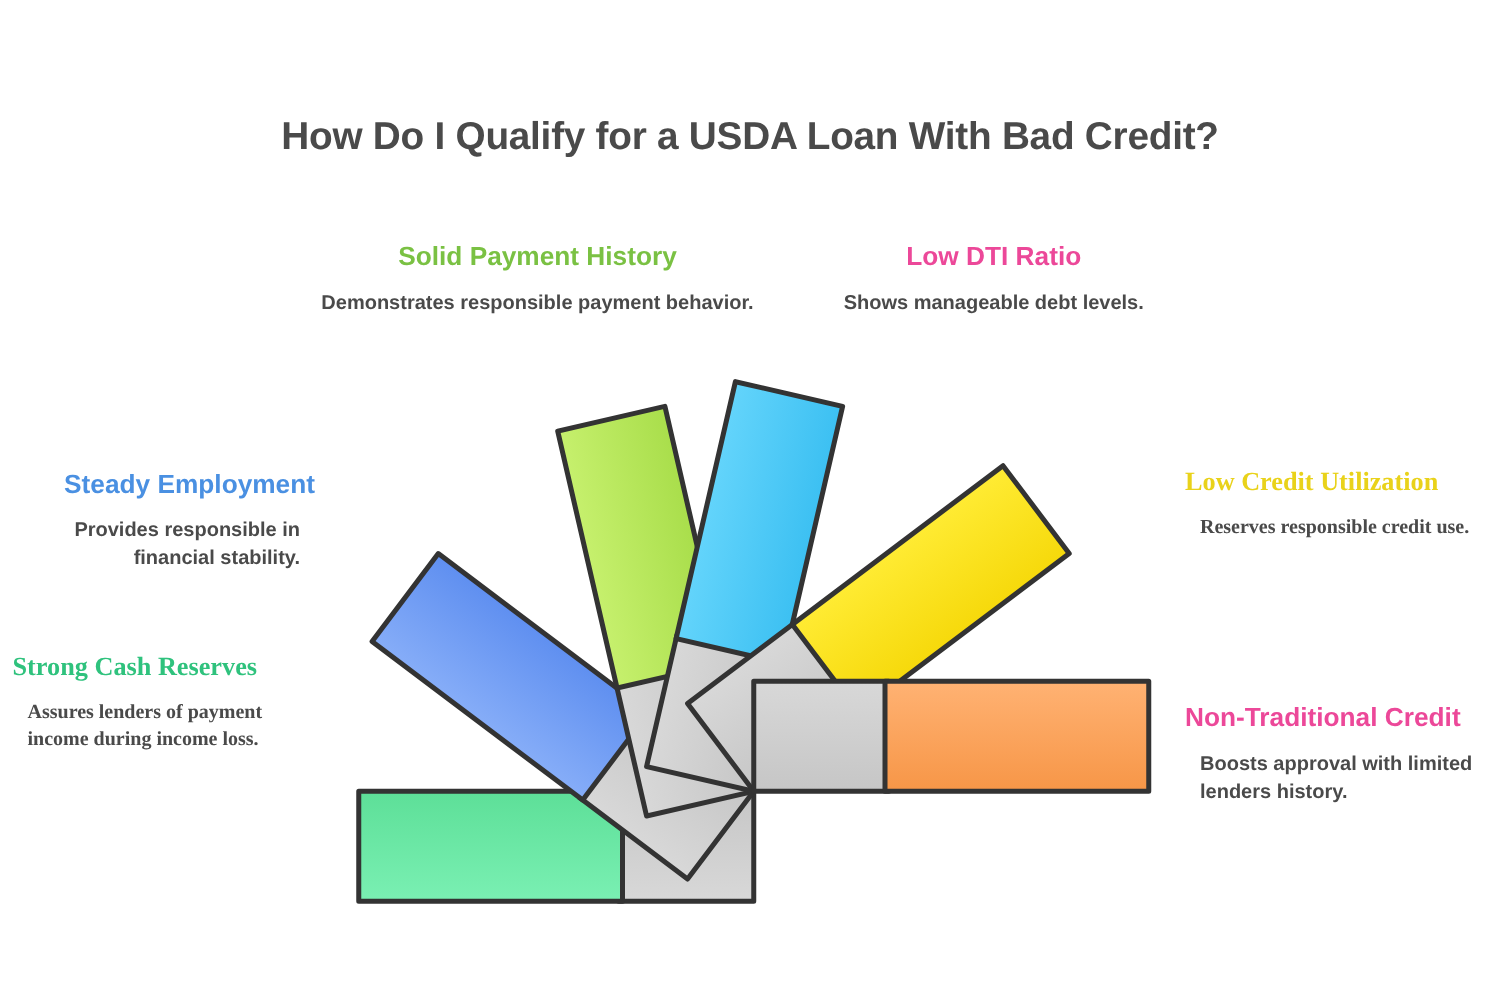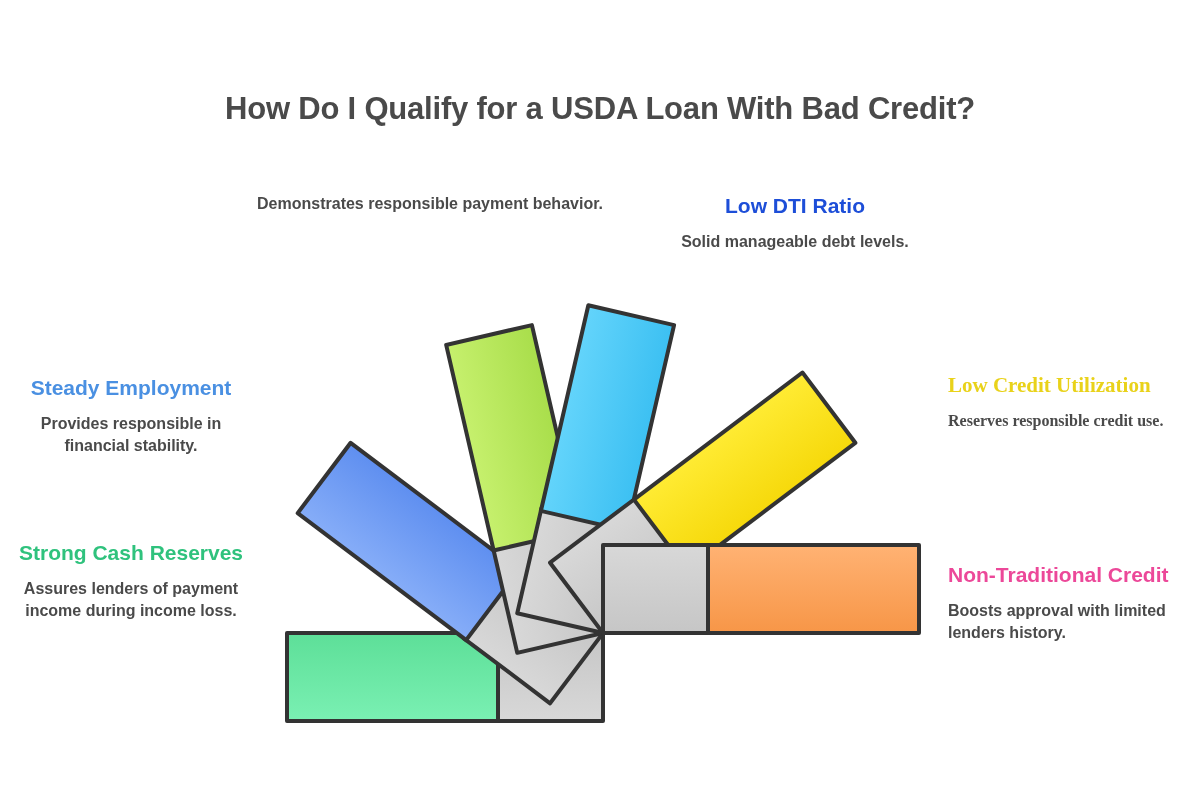--- a/index.html
+++ b/index.html
@@ -54,27 +54,27 @@
     font-size: 21px;
     font-weight: bold;
     line-height: 1.28;
     margin: 0 0 11px 0;
   }
   .label-desc {
     font-size: 16px;
     font-weight: bold;
     color: #4a4a4a;
     line-height: 1.36;
-    margin: 0;
+    margin: 12px;
   }
 
   .lb-payment  { left: 240px;  top: 193px; width: 380px; text-align: center; }
   .lb-dti      { left: 640px;  top: 193px; width: 310px; text-align: center; }
-  .lb-employ   { left: 10px;   top: 375px; width: 242px; text-align: center; }
-  .lb-cash     { left: 10px;   top: 540px; width: 242px; text-align: center; }
+  .lb-employ   { left: 10px;   top: 375px; width: 242px; text-align: right; }
+  .lb-cash     { left: 10px;   top: 520px; width: 242px; text-align: left; font-family: Liberation Serif, serif; }
   .lb-util     { left: 948px;  top: 372px; width: 252px; text-align: left; font-family: Liberation Serif, serif; }
   .lb-nontrad  { left: 948px;  top: 562px; width: 252px; text-align: left; }
 </style>
 </head>
 <body>
 
 <div class="canvas">
 
   <div class="title">How Do I Qualify for a USDA Loan With Bad Credit?</div>
 
@@ -135,26 +135,27 @@
       <rect x="105" y="-88" width="211" height="88" fill="url(#gradYellow)" stroke="#333333" stroke-width="4" stroke-linejoin="round"></rect>
     </g>
 
     <g transform="translate(603,633) rotate(0)">
       <rect x="0" y="-88" width="108" height="88" fill="url(#gradGrey)" stroke="#333333" stroke-width="4" stroke-linejoin="round"></rect>
       <rect x="105" y="-88" width="211" height="88" fill="url(#gradOrange)" stroke="#333333" stroke-width="4" stroke-linejoin="round"></rect>
     </g>
   </svg>
 
   <div class="label-block lb-payment">
+    <p class="label-heading" style="color:#7ac143">Solid Payment History</p>
     <p class="label-desc">Demonstrates responsible payment behavior.</p>
   </div>
 
   <div class="label-block lb-dti">
-    <p class="label-heading" style="color:#1d4ed8">Low DTI Ratio</p>
-    <p class="label-desc">Solid manageable debt levels.</p>
+    <p class="label-heading" style="color:#ec4899">Low DTI Ratio</p>
+    <p class="label-desc">Shows manageable debt levels.</p>
   </div>
 
   <div class="label-block lb-employ">
     <p class="label-heading" style="color:#4a90e2">Steady Employment</p>
     <p class="label-desc">Provides responsible in financial stability.</p>
   </div>
 
   <div class="label-block lb-cash">
     <p class="label-heading" style="color:#2fc27d">Strong Cash Reserves</p>
     <p class="label-desc">Assures lenders of payment income during income loss.</p>

